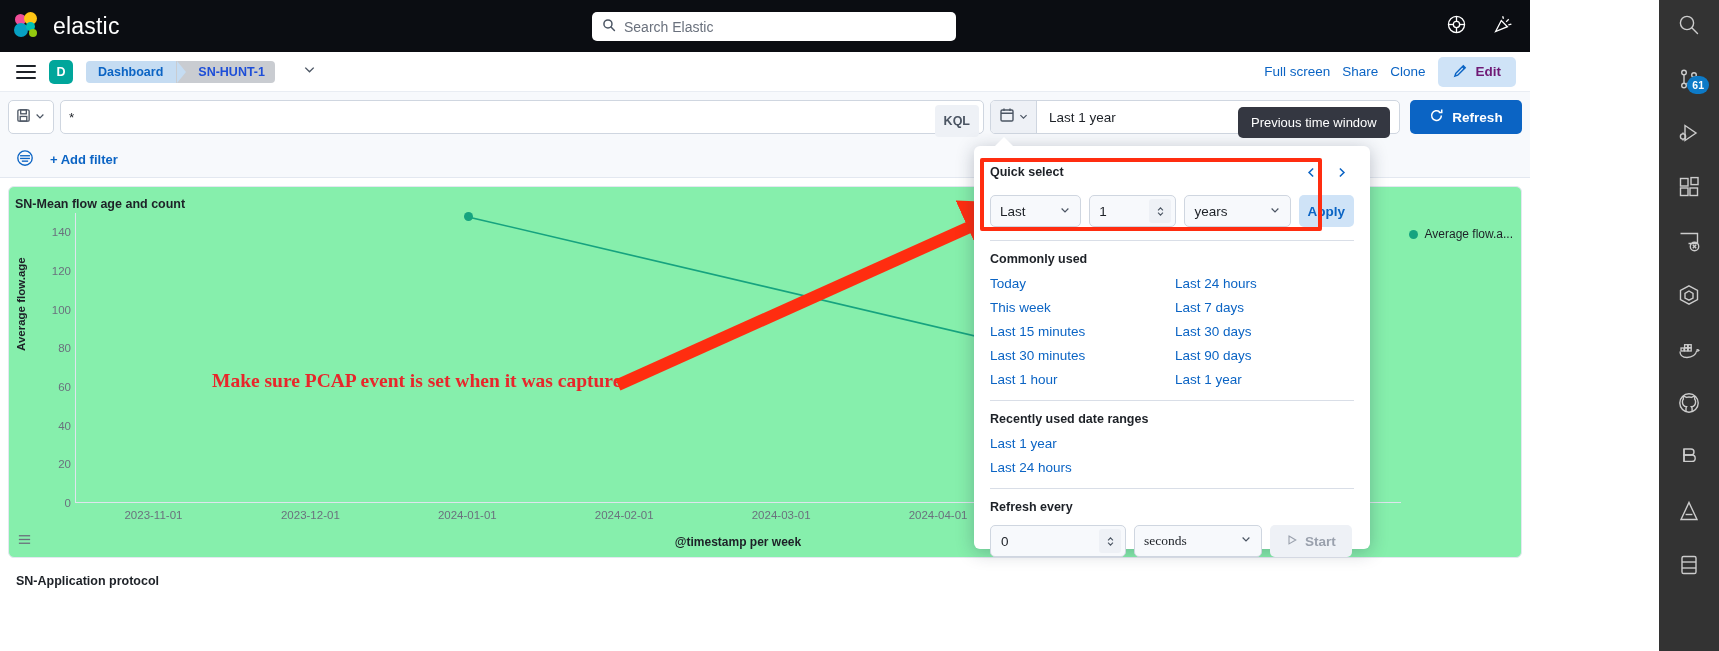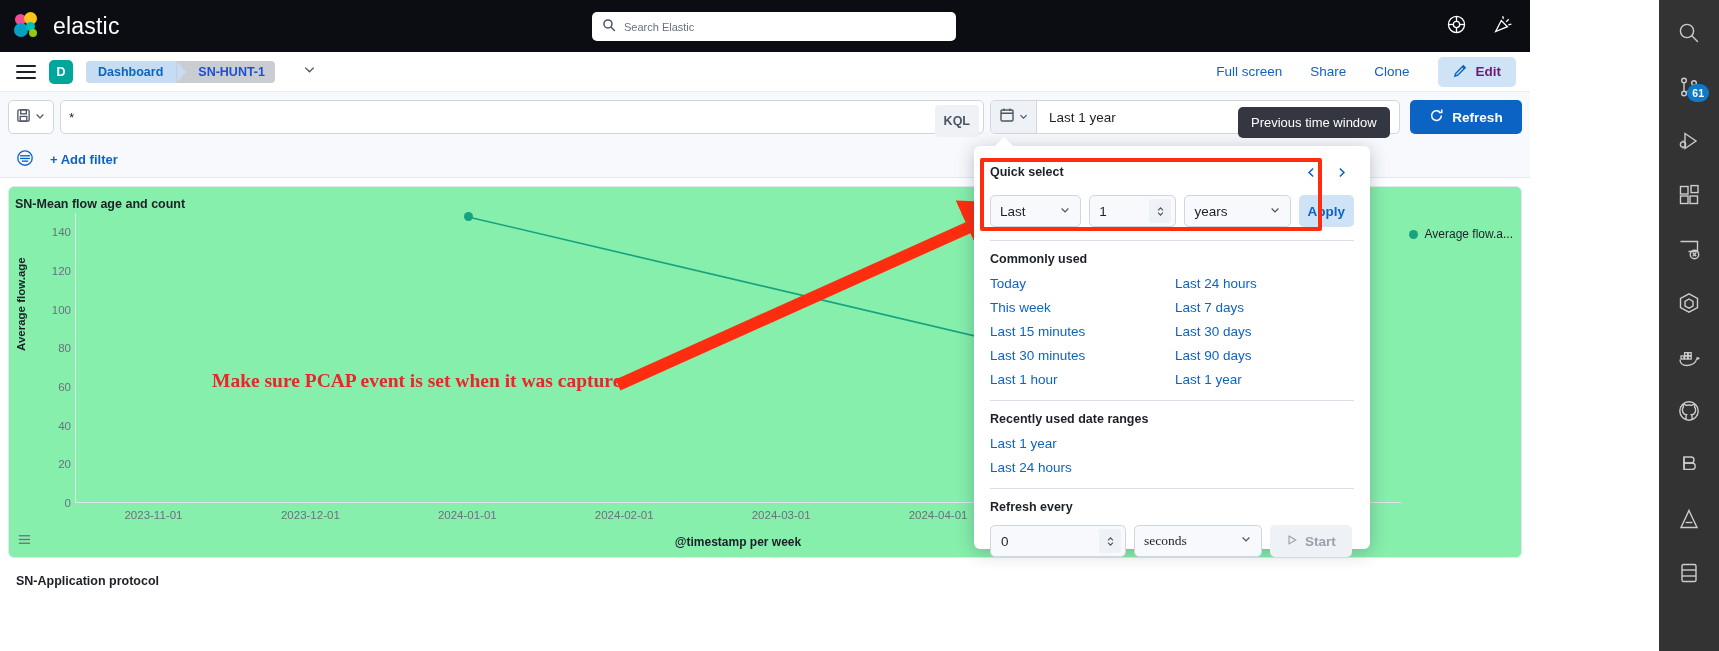--- a/index.html
+++ b/index.html
@@ -25,21 +25,21 @@
   .el2 { width: 13px; height: 13px; background: #fec514; left: 10px; top: 0px; }
   .el3 { width: 14px; height: 14px; background: #07a0c3; left: 0px; top: 11px; }
   .el4 { width: 9px;  height: 9px;  background: #00bfb3; left: 12px; top: 10px; }
   .el5 { width: 8px;  height: 8px;  background: #93c90e; left: 15px; top: 17px; }
 
   .global-search {
     position: absolute; left: 592px; top: 12px; width: 364px; height: 29px;
     background: #ffffff; border-radius: 5px; display: flex; align-items: center;
     padding: 0 10px; gap: 8px;
   }
-  .global-search .gs-text { color: #6a717d; font-size: 11px; }
+  .global-search .gs-text { color: #6a717d; font-size: 14px; }
   .topbar-right { position: absolute; right: 16px; top: 14px; display: flex; gap: 26px; align-items: center; }
   .topbar-right svg { display: block; }
 
   
   .breadrow {
     height: 40px; background: #fff; display: flex; align-items: center;
     padding: 0 16px; gap: 13px; border-bottom: 1px solid #e9edf3; position: relative;
   }
   .hamburger { width: 20px; height: 14px; display: flex; flex-direction: column; justify-content: space-between; cursor: pointer; }
   .hamburger span { height: 2px; background: #1d2127; border-radius: 1px; display: block; }
@@ -52,21 +52,21 @@
     height: 22px; display: flex; align-items: center; padding: 0 10px 0 12px;
     font-size: 12.5px; font-weight: 700; position: relative;
   }
   .crumb.c1 { background: #c5dcf2; color: #0b64c4; border-radius: 4px 0 0 4px; padding-right: 14px; }
   .crumb.c1::after {
     content: ""; position: absolute; right: -9px; top: 0; width: 0; height: 0;
     border-top: 11px solid transparent; border-bottom: 11px solid transparent; border-left: 9px solid #c5dcf2; z-index: 2;
   }
   .crumb.c2 { background: #c9ccd1; color: #1d4ed8; border-radius: 0 4px 4px 0; padding-left: 22px; margin-left: -1px; }
   .crumb-caret { margin-left: 14px; color: #4b5563; }
-  .breadrow-right { position: absolute; right: 14px; display: flex; align-items: center; gap: 28px; }
+  .breadrow-right { position: absolute; right: 14px; display: flex; align-items: center; gap: 12px; }
   .bl { color: #0b64c4; font-size: 13.5px; cursor: pointer; }
   .edit-btn {
     background: #cfe3f7; color: #701a75; height: 30px; border-radius: 5px;
     display: flex; align-items: center; gap: 8px; padding: 0 15px; font-size: 13.5px; font-weight: 600; cursor: pointer;
   }
 
   
   .querybar {
     height: 50px; background: #f7f9fc; display: flex; align-items: center;
     padding: 0 8px; gap: 6px; position: relative;
@@ -188,21 +188,21 @@
   .sel-seconds { width: 128px; font-family: Liberation Serif, serif; }
   .start-btn {
     width: 82px; height: 32px; background: #eef1f6; color: #9aa1ad; border-radius: 5px;
     display: flex; align-items: center; justify-content: center; gap: 7px; font-size: 13.5px; font-weight: 600;
   }
 
   
   .activitybar {
     width: 189px; height: 651px; background: #333333; position: relative; display: flex;
   }
-  .ab-strip { position: absolute; right: 0; top: 0; width: 60px; height: 651px; background: #333333; display: flex; flex-direction: column; align-items: center; padding-top: 8px; gap: 4px; }
+  .ab-strip { position: absolute; right: 0; top: 0; width: 60px; height: 651px; background: #333333; display: flex; flex-direction: column; align-items: center; gap: 4px; }
   .ab-item { width: 60px; height: 50px; display: flex; align-items: center; justify-content: center; position: relative; cursor: pointer; }
   .ab-badge {
     position: absolute; right: 10px; bottom: 10px; min-width: 18px; height: 18px; background: #0d7ac7; color: #fff;
     border-radius: 9px; font-size: 10.5px; display: flex; align-items: center; justify-content: center; padding: 0 5px; font-weight: 600;
   }
   .ab-white { position: absolute; left: 0; top: 0; width: 129px; height: 651px; background: #ffffff; }
 </style>
 </head>
 <body>
 

